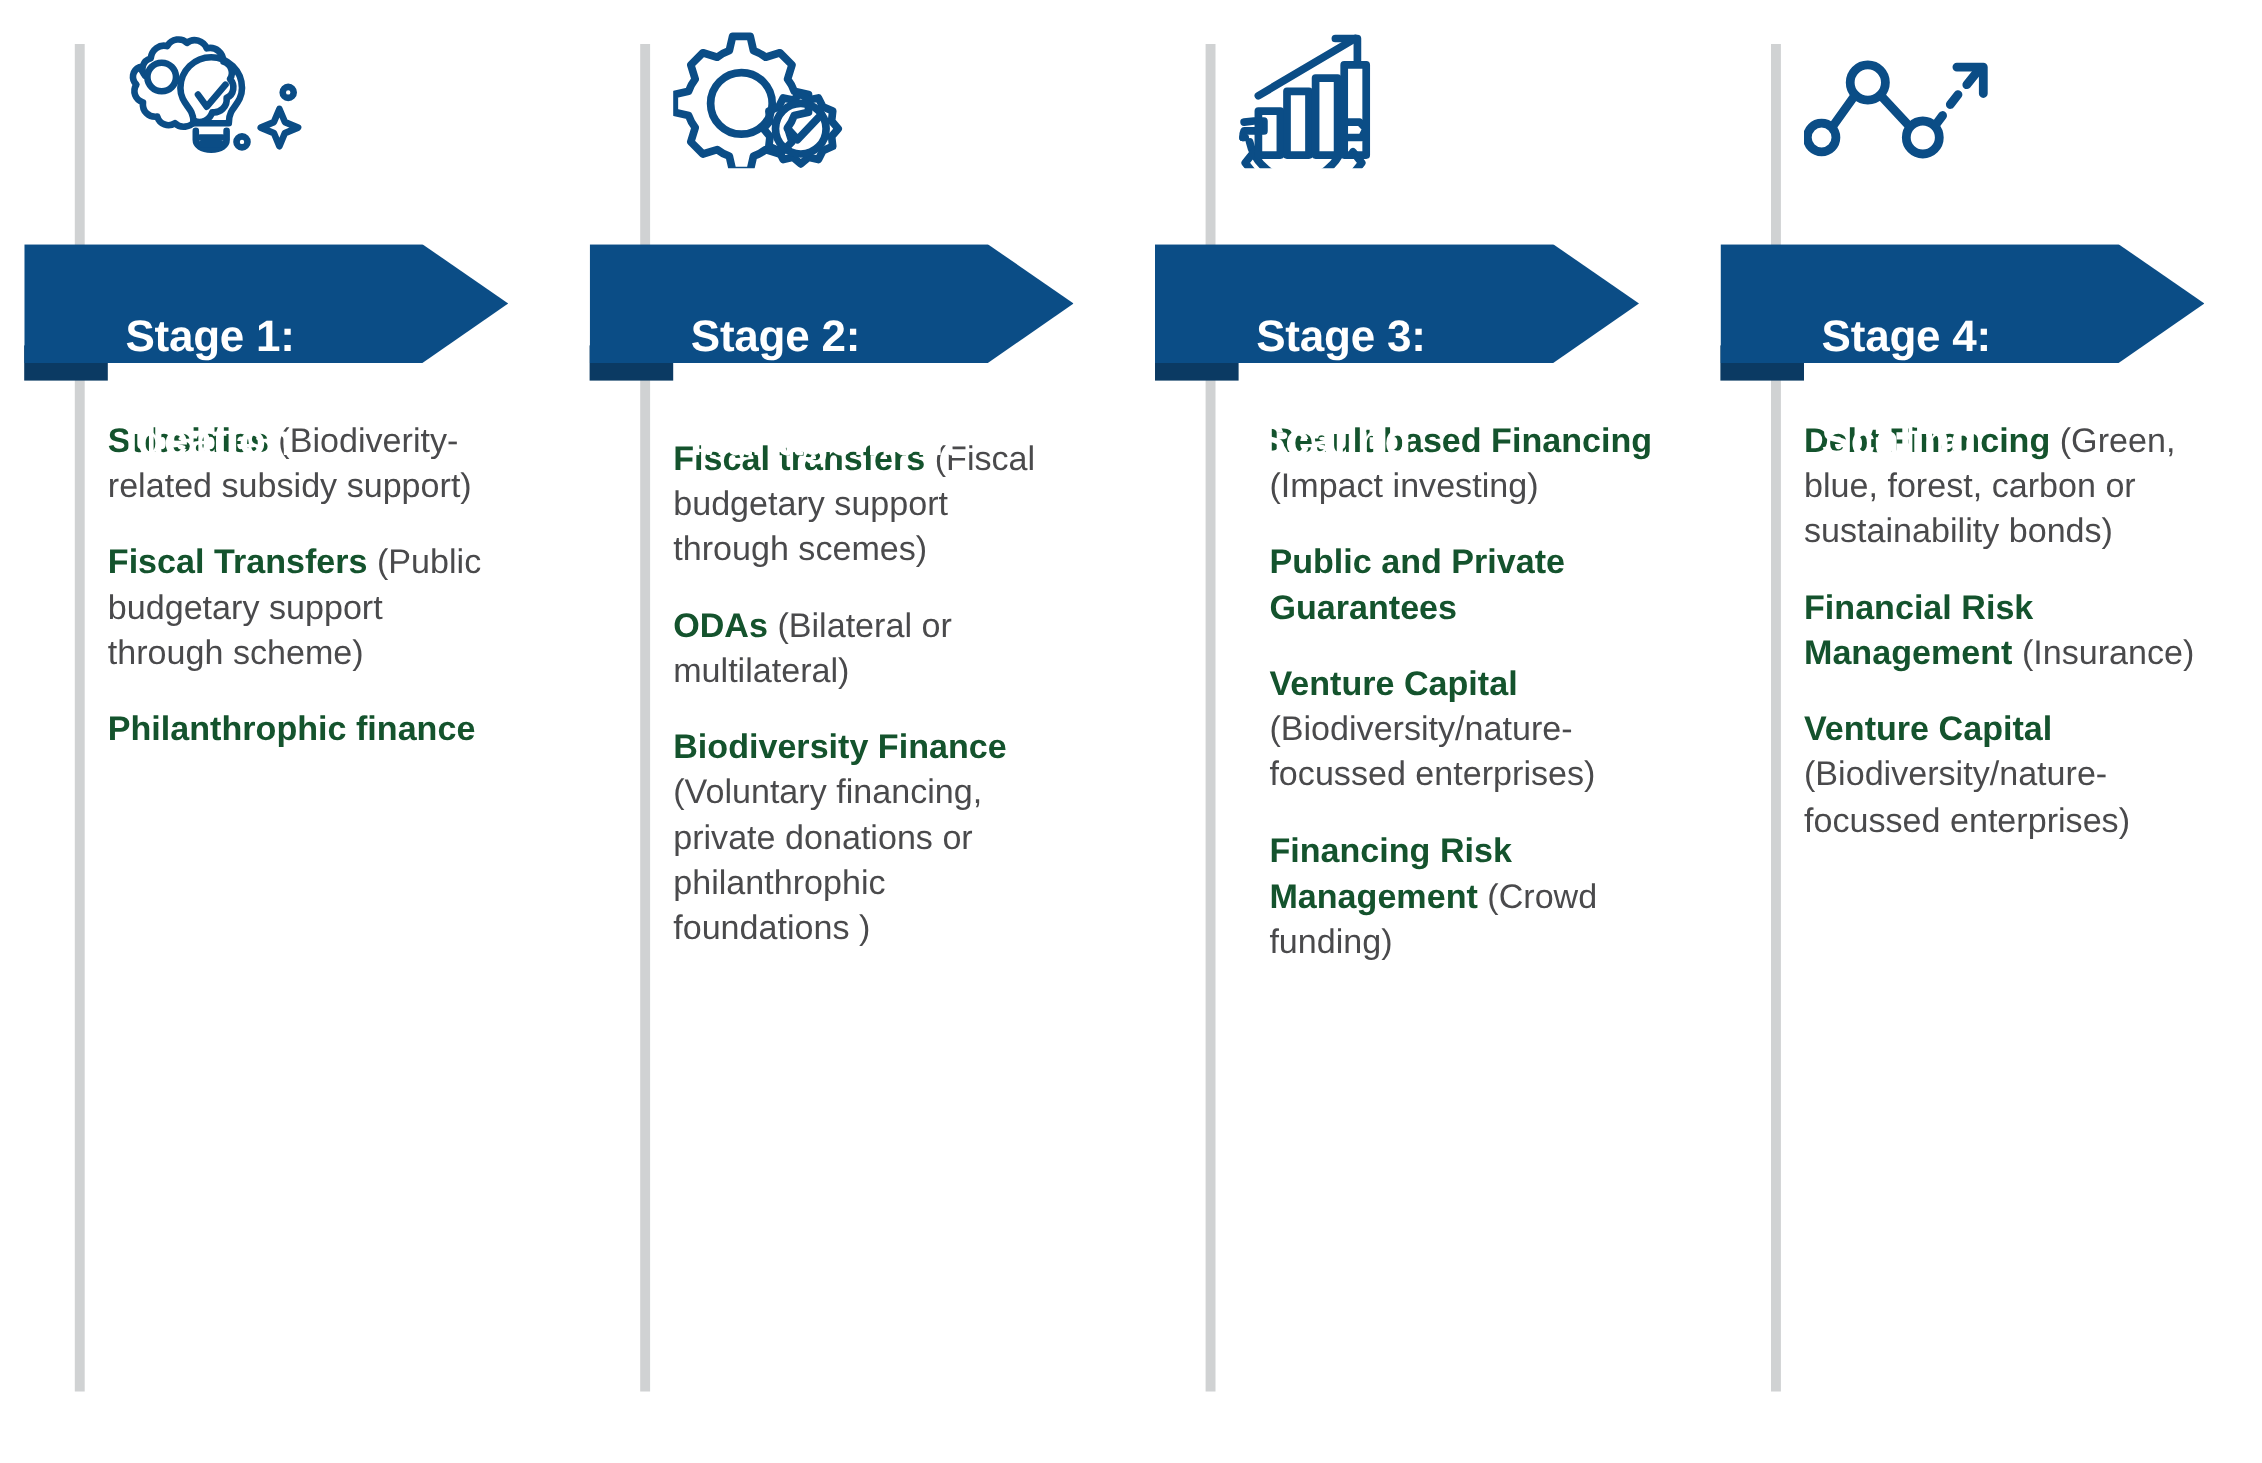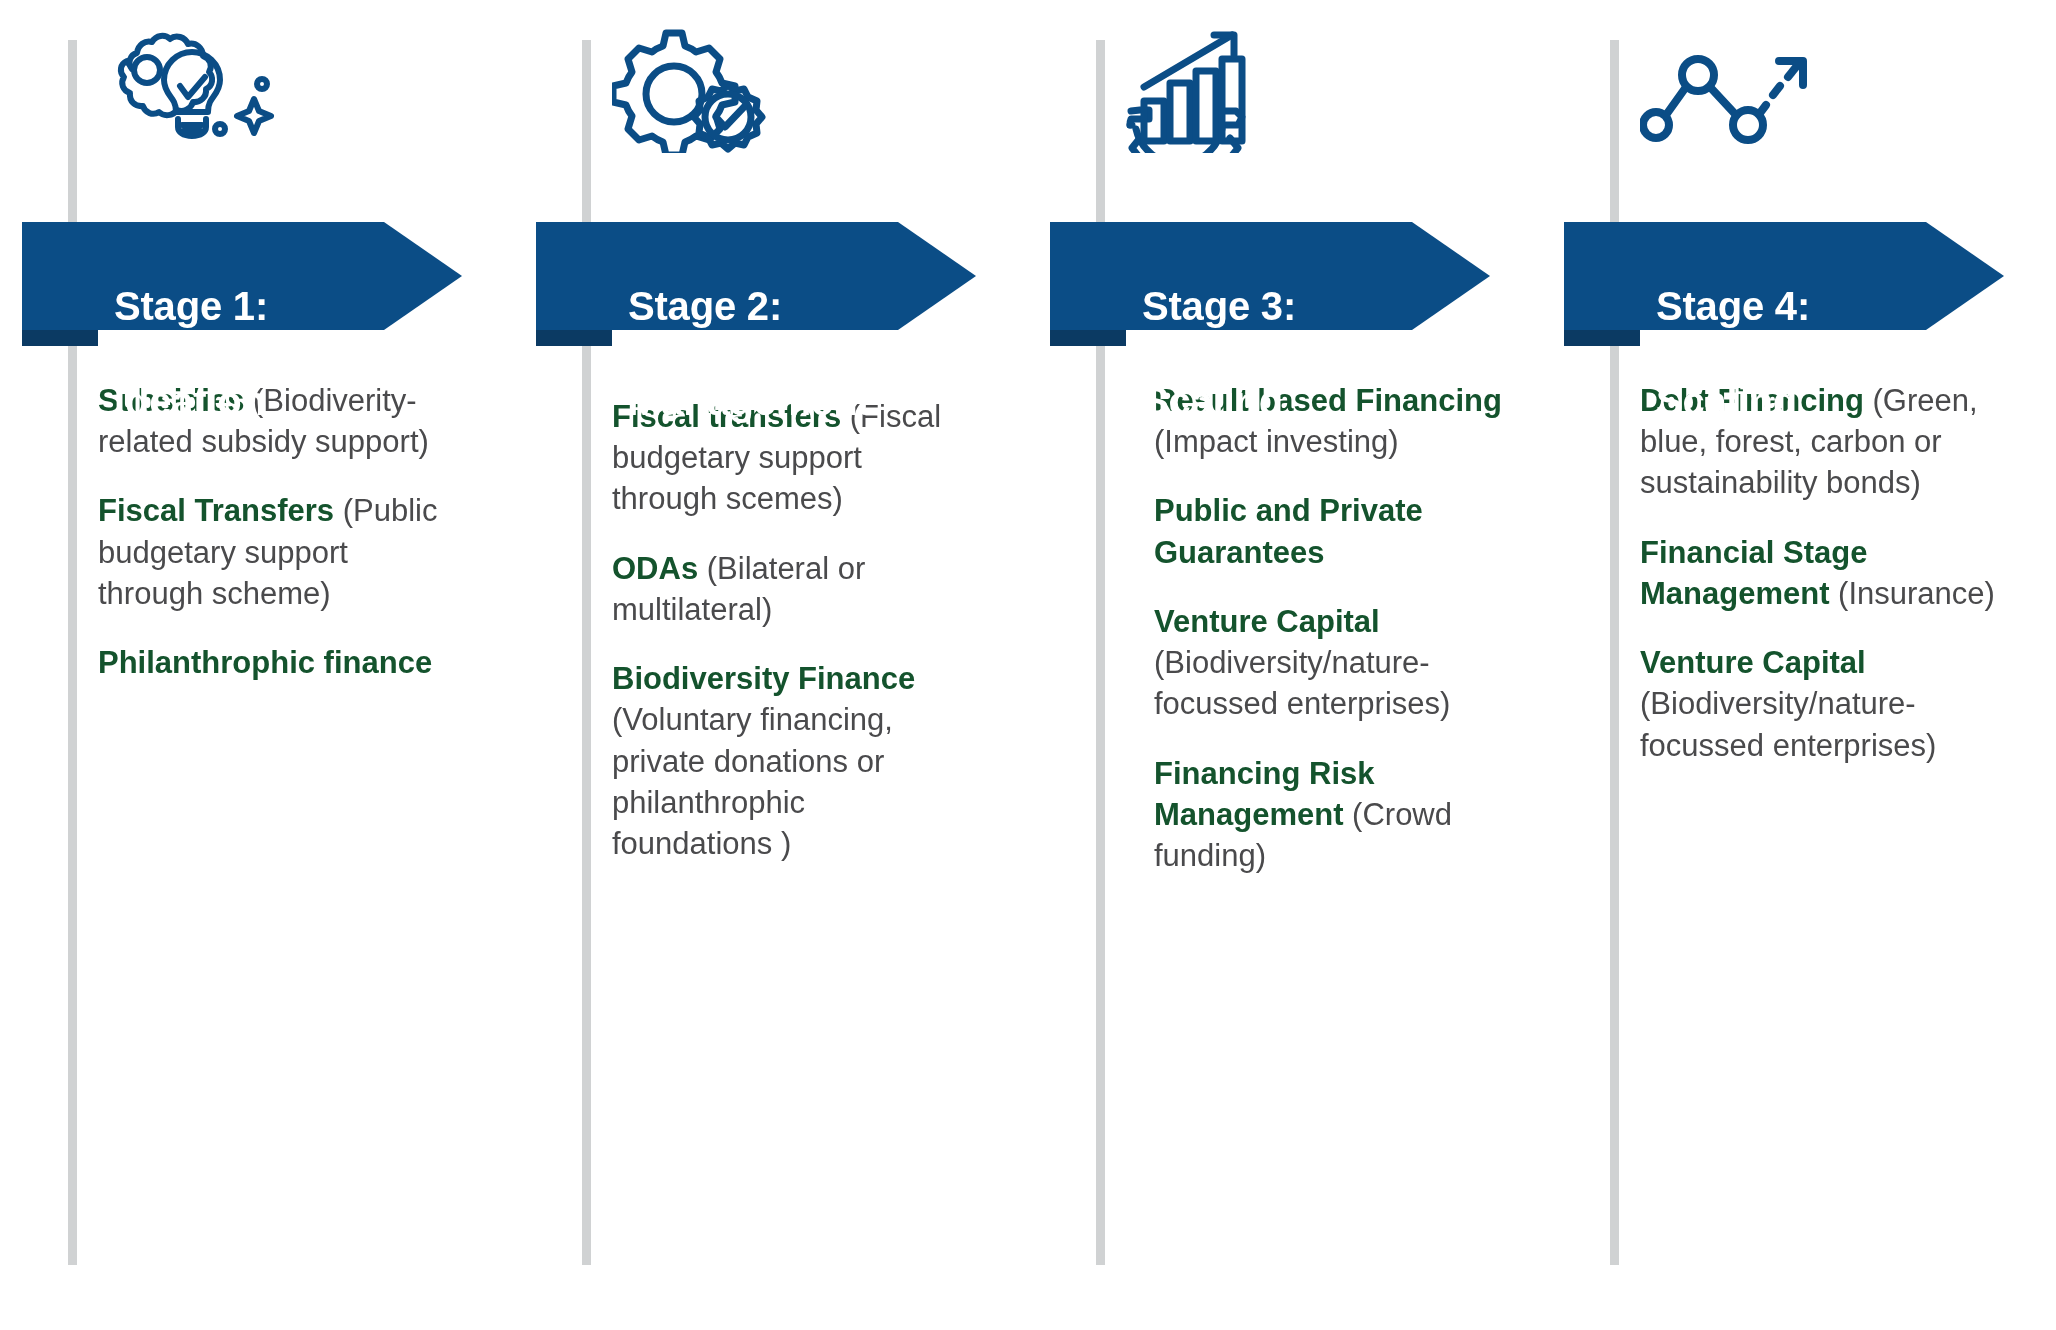--- a/index.html
+++ b/index.html
@@ -279,21 +279,21 @@
           <span class="banner-line">Stage 4:</span>
           <span class="banner-line">Scaling</span>
         </div>
       </div>
 
       <div class="col-body">
         <div class="entry">
           <span class="term">Debt Financing</span><span class="desc"> (Green, blue, forest, carbon or sustainability bonds)</span>
         </div>
         <div class="entry">
-          <span class="term">Financial Stage Management</span><span class="desc"> (Insurance)</span>
+          <span class="term">Financial Risk Management</span><span class="desc"> (Insurance)</span>
         </div>
         <div class="entry">
           <span class="term">Venture Capital</span><span class="desc"> (Biodiversity/nature-focussed enterprises)</span>
         </div>
       </div>
     </div>
 
   </div>
 </div>
 

